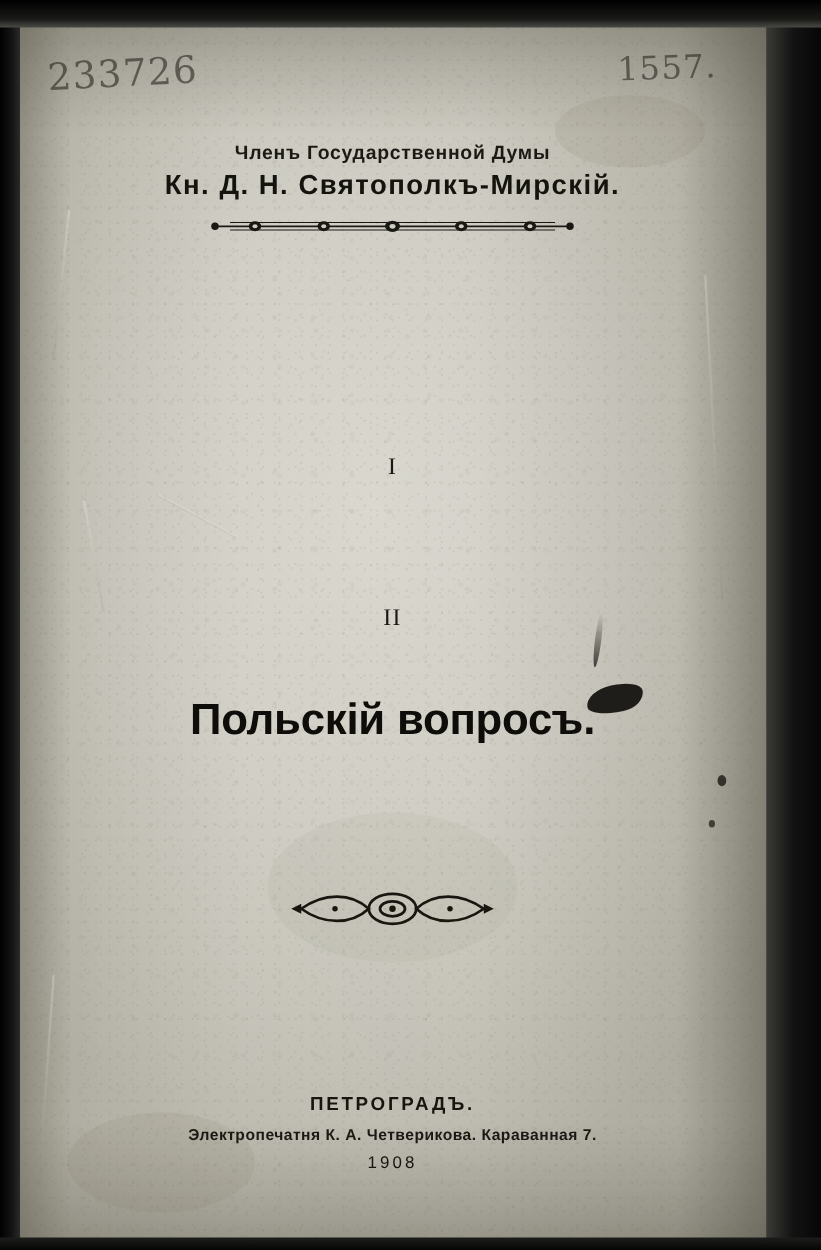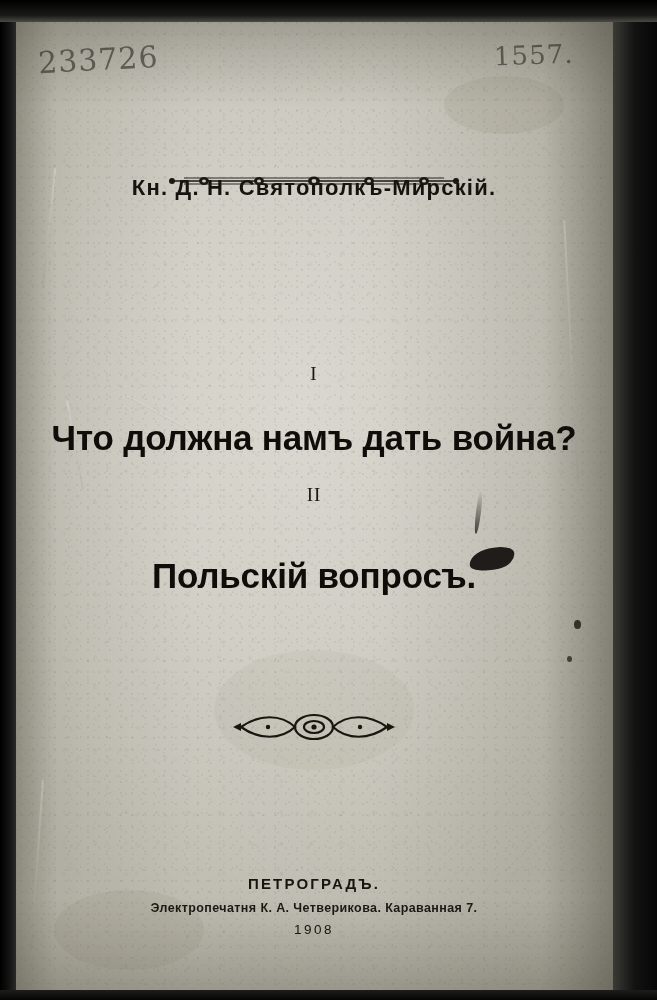--- a/index.html
+++ b/index.html
@@ -139,21 +139,20 @@
   }
   .author-line2 {
     position: absolute;
     left: 0; right: 0;
     top: 115px;
     font-family: "Liberation Sans", sans-serif;
     font-size: 22px;
     font-weight: 700;
     letter-spacing: 1.2px;
     color: #15130e;
-    margin-top: 40px;
   }
 
   
   .rule-orn {
     position: absolute;
     left: 0; right: 0;
     top: 152px;
     height: 18px;
   }
   .rule-orn svg { display: block; margin: 0 auto; }
@@ -290,20 +289,21 @@
 
     <div class="stain" style="left:430px; top:56px; width:120px; height:58px; background:rgba(120,112,92,0.12);"></div>
     <div class="stain" style="left:40px; top:870px; width:150px; height:80px; background:rgba(120,112,92,0.10);"></div>
     <div class="stain" style="left:200px; top:630px; width:200px; height:120px; background:rgba(130,122,102,0.07);"></div>
 
     <div class="content">
 
       <div class="handwrite" id="pencil-left">233726</div>
       <div class="handwrite" id="pencil-right">1557.</div>
 
+      <div class="author-line1">Членъ Государственной Думы</div>
       <div class="author-line2">Кн. Д. Н. Святополкъ-Мирскій.</div>
 
       <div class="rule-orn">
         <svg width="300" height="18" viewBox="0 0 300 18">
           <line x1="6" y1="9" x2="294" y2="9" stroke="#1a1813" stroke-width="1.4"></line>
           <line x1="20" y1="6" x2="280" y2="6" stroke="#1a1813" stroke-width="0.9"></line>
           <line x1="20" y1="12" x2="280" y2="12" stroke="#1a1813" stroke-width="0.9"></line>
           <g fill="#1a1813">
             <ellipse cx="40" cy="9" rx="5" ry="4"></ellipse>
             <ellipse cx="95" cy="9" rx="5" ry="4"></ellipse>
@@ -318,21 +318,20 @@
             <ellipse cx="95" cy="9" rx="2" ry="1.6"></ellipse>
             <ellipse cx="150" cy="9" rx="2.4" ry="1.9"></ellipse>
             <ellipse cx="205" cy="9" rx="2" ry="1.6"></ellipse>
             <ellipse cx="260" cy="9" rx="2" ry="1.6"></ellipse>
           </g>
         </svg>
       </div>
 
 
       <div class="numeral" id="num-1">I</div>
-      <div class="bigtitle" id="title-1">Что должна намъ дать война?</div>
 
       <div class="numeral" id="num-2">II</div>
       <div class="bigtitle" id="title-2">Польскій вопросъ.</div>
 
       <div id="ink-streak"></div>
       <div id="ink-blot"></div>
       <div id="ink-dot1"></div>
       <div id="ink-dot2"></div>
 
       <div class="ornament-mid">

